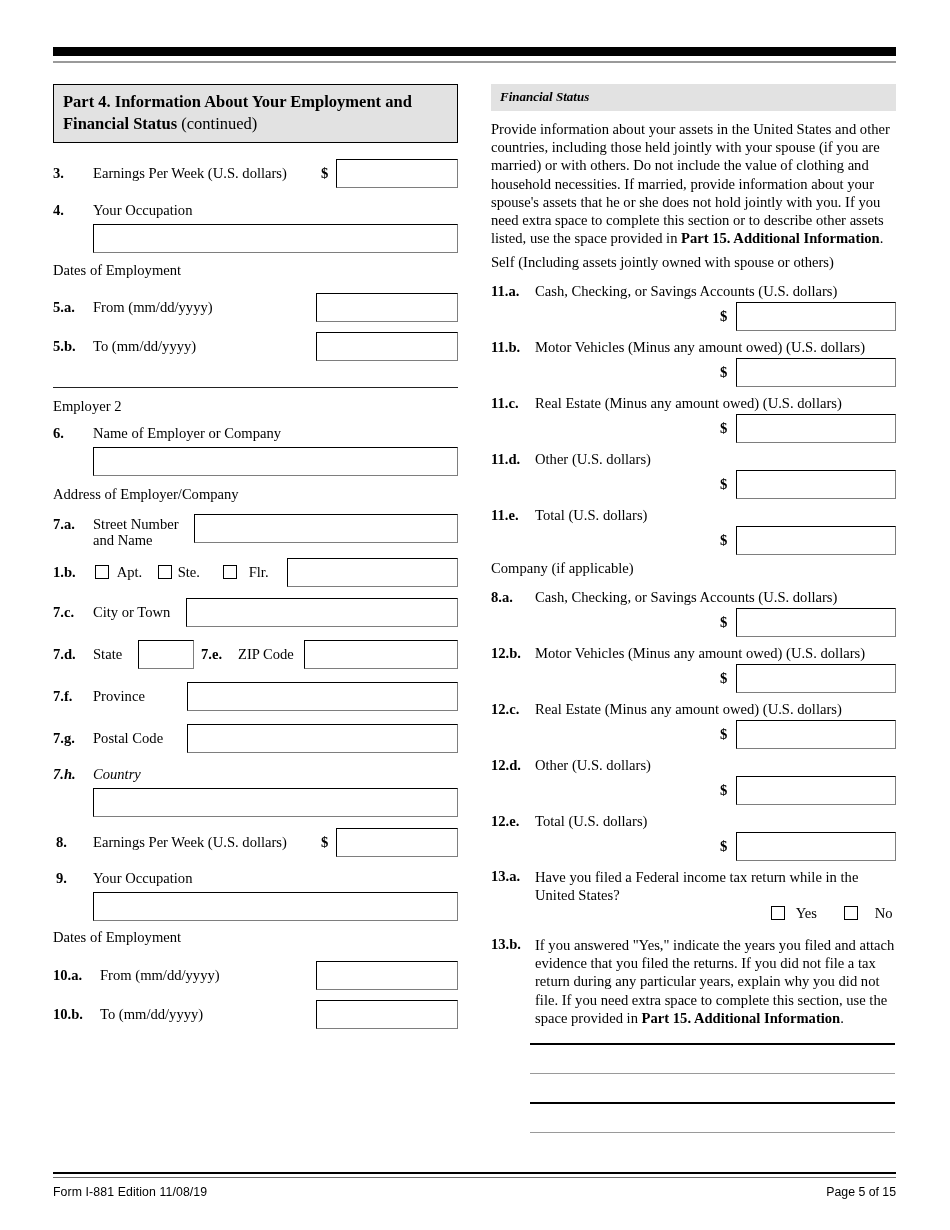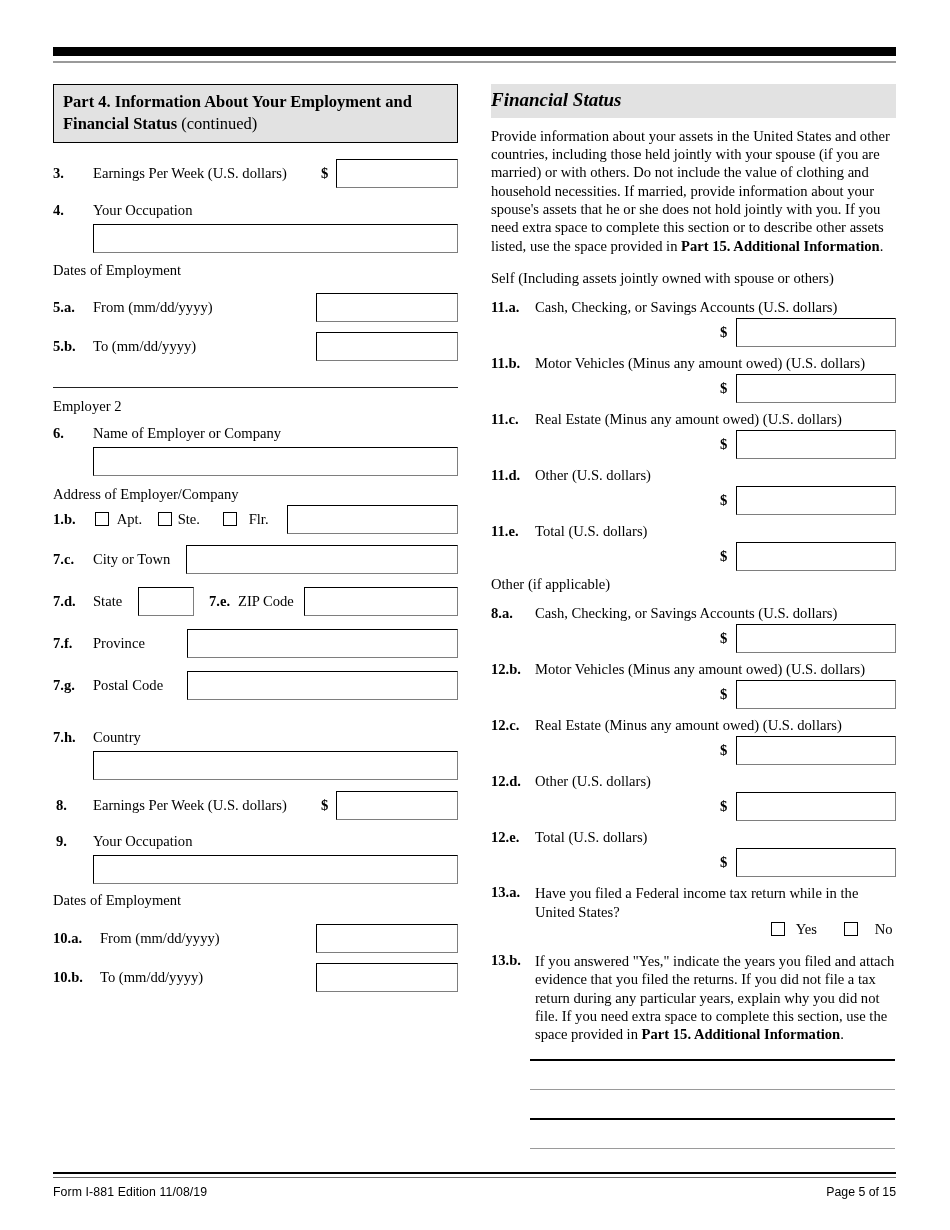--- a/index.html
+++ b/index.html
@@ -57,22 +57,22 @@
     font-size: 16.5px;
     font-weight: bold;
     line-height: 1.32;
   }
   .part-header .cont {
     font-weight: normal;
   }
 
   .section-header {
     background: #e2e2e2;
-    padding: 5px 9px 6px 0;
-    font-size: 19px;
+    padding: 5px 9px 6px 9px;
+    font-size: 13px;
     font-weight: bold;
     font-style: italic;
     line-height: 1.2;
   }
 
   
   .para {
     font-size: 14.6px;
     line-height: 1.255;
     text-align: left;
@@ -207,20 +207,26 @@
     <div class="plain-label" style="margin-top:10px;">Employer 2</div>
 
     <div class="row" style="height:57px; margin-top:9px;">
       <span class="num" style="position:absolute; left:0px; top:0px;">6.</span>
       <span style="position:absolute; left:40px; top:0px;">Name of Employer or Company</span>
       <span class="box" style="left:40px; top:22px; width:365px; height:29px;"></span>
     </div>
 
     <div class="plain-label" style="margin-top:4px;">Address of Employer/Company</div>
 
+    <div class="row" style="height:42px; margin-top:11px;">
+      <span class="num" style="position:absolute; left:0px; top:2px;">7.a.</span>
+      <span style="position:absolute; left:40px; top:2px; line-height:1.12;">Street Number</span>
+      <span style="position:absolute; left:40px; top:18px; line-height:1.12;">and Name</span>
+      <span class="box" style="left:141px; top:0px; width:264px; height:29px;"></span>
+    </div>
 
     <div class="row" style="height:36px; margin-top:2px;">
       <span class="num" style="position:absolute; left:0px; top:6px;">1.b.</span>
       <span style="position:absolute; left:42px; top:6px;">
         <span class="cbox"></span>
         <span style="margin-left:4px;">Apt.</span>
       </span>
       <span style="position:absolute; left:105px; top:6px;">
         <span class="cbox"></span>
         <span style="margin-left:2px;">Ste.</span>
@@ -235,38 +241,38 @@
     <div class="row" style="height:38px; margin-top:4px;">
       <span class="num" style="position:absolute; left:0px; top:6px;">7.c.</span>
       <span style="position:absolute; left:40px; top:6px;">City or Town</span>
       <span class="box" style="left:133px; top:0px; width:272px; height:29px;"></span>
     </div>
 
     <div class="row" style="height:38px; margin-top:4px;">
       <span class="num" style="position:absolute; left:0px; top:6px;">7.d.</span>
       <span style="position:absolute; left:40px; top:6px;">State</span>
       <span class="box" style="left:85px; top:0px; width:56px; height:29px;"></span>
-      <span class="num" style="position:absolute; left:156px; top:6px;">7.e.</span>
+      <span class="num" style="position:absolute; left:148px; top:6px;">7.e.</span>
       <span style="position:absolute; left:185px; top:6px;">ZIP Code</span>
       <span class="box" style="left:251px; top:0px; width:154px; height:29px;"></span>
     </div>
 
     <div class="row" style="height:38px; margin-top:4px;">
       <span class="num" style="position:absolute; left:0px; top:6px;">7.f.</span>
       <span style="position:absolute; left:40px; top:6px;">Province</span>
       <span class="box" style="left:134px; top:0px; width:271px; height:29px;"></span>
     </div>
 
     <div class="row" style="height:38px; margin-top:4px;">
       <span class="num" style="position:absolute; left:0px; top:6px;">7.g.</span>
       <span style="position:absolute; left:40px; top:6px;">Postal Code</span>
       <span class="box" style="left:134px; top:0px; width:271px; height:29px;"></span>
     </div>
 
-    <div class="row" style="height:56px; margin-top:20px;">
+    <div class="row" style="height:56px; margin-top:4px;font-style:italic;">
       <span class="num" style="position:absolute; left:0px; top:0px;">7.h.</span>
       <span style="position:absolute; left:40px; top:0px;">Country</span>
       <span class="box" style="left:40px; top:22px; width:365px; height:29px;"></span>
     </div>
 
     <div class="row" style="height:38px; margin-top:6px;">
       <span class="num" style="position:absolute; left:3px; top:6px;">8.</span>
       <span style="position:absolute; left:40px; top:6px;">Earnings Per Week (U.S. dollars)</span>
       <span class="dollar" style="position:absolute; left:268px; top:6px;">$</span>
       <span class="box" style="left:283px; top:0px; width:122px; height:29px;"></span>
@@ -297,21 +303,21 @@
   <div class="col-right">
 
     <div class="section-header">
       <span>Financial Status</span>
     </div>
 
     <div class="para">
       <span>Provide information about your assets in the United States and other countries, including those held jointly with your spouse (if you are married) or with others.  Do not include the value of clothing and household necessities.  If married, provide information about your spouse's assets that he or she does not hold jointly with you.  If you need extra space to complete this section or to describe other assets listed, use the space provided in </span><b>Part 15. Additional Information</b><span>.</span>
     </div>
 
-    <div class="plain-label" style="margin-top:15px;">Self (Including assets jointly owned with spouse or others)</div>
+    <div class="plain-label" style="margin-top:6px;">Self (Including assets jointly owned with spouse or others)</div>
 
     <div class="row" style="height:56px; margin-top:12px;">
       <span class="num" style="position:absolute; left:0px; top:0px;">11.a.</span>
       <span style="position:absolute; left:44px; top:0px;">Cash, Checking, or Savings Accounts (U.S. dollars)</span>
       <span class="dollar" style="position:absolute; left:229px; top:25px;">$</span>
       <span class="box" style="left:245px; top:19px; width:160px; height:29px;"></span>
     </div>
 
     <div class="row" style="height:56px; margin-top:0px;">
       <span class="num" style="position:absolute; left:0px; top:0px;">11.b.</span>
@@ -334,21 +340,21 @@
       <span class="box" style="left:245px; top:19px; width:160px; height:29px;"></span>
     </div>
 
     <div class="row" style="height:56px; margin-top:0px;">
       <span class="num" style="position:absolute; left:0px; top:0px;">11.e.</span>
       <span style="position:absolute; left:44px; top:0px;">Total (U.S. dollars)</span>
       <span class="dollar" style="position:absolute; left:229px; top:25px;">$</span>
       <span class="box" style="left:245px; top:19px; width:160px; height:29px;"></span>
     </div>
 
-    <div class="plain-label" style="margin-top:-3px;">Other (if applicable)</div>
+    <div class="plain-label" style="margin-top:-3px;">Company (if applicable)</div>
 
     <div class="row" style="height:56px; margin-top:11px;">
       <span class="num" style="position:absolute; left:0px; top:0px;">8.a.</span>
       <span style="position:absolute; left:44px; top:0px;">Cash, Checking, or Savings Accounts (U.S. dollars)</span>
       <span class="dollar" style="position:absolute; left:229px; top:25px;">$</span>
       <span class="box" style="left:245px; top:19px; width:160px; height:29px;"></span>
     </div>
 
     <div class="row" style="height:56px; margin-top:0px;">
       <span class="num" style="position:absolute; left:0px; top:0px;">12.b.</span>

